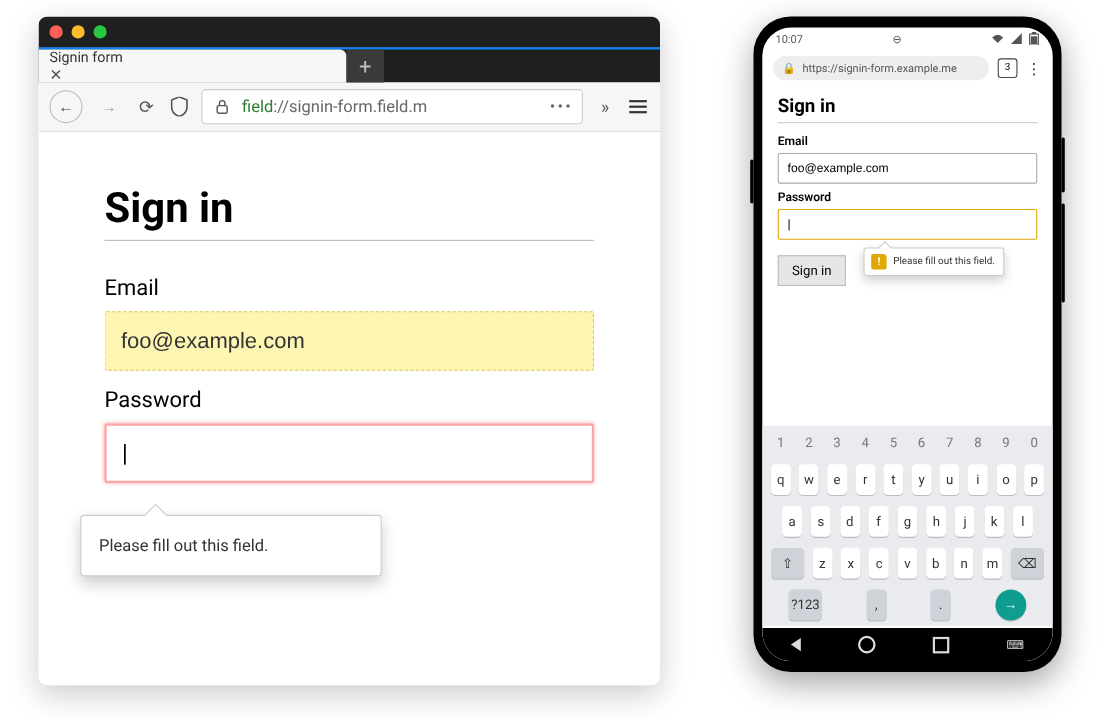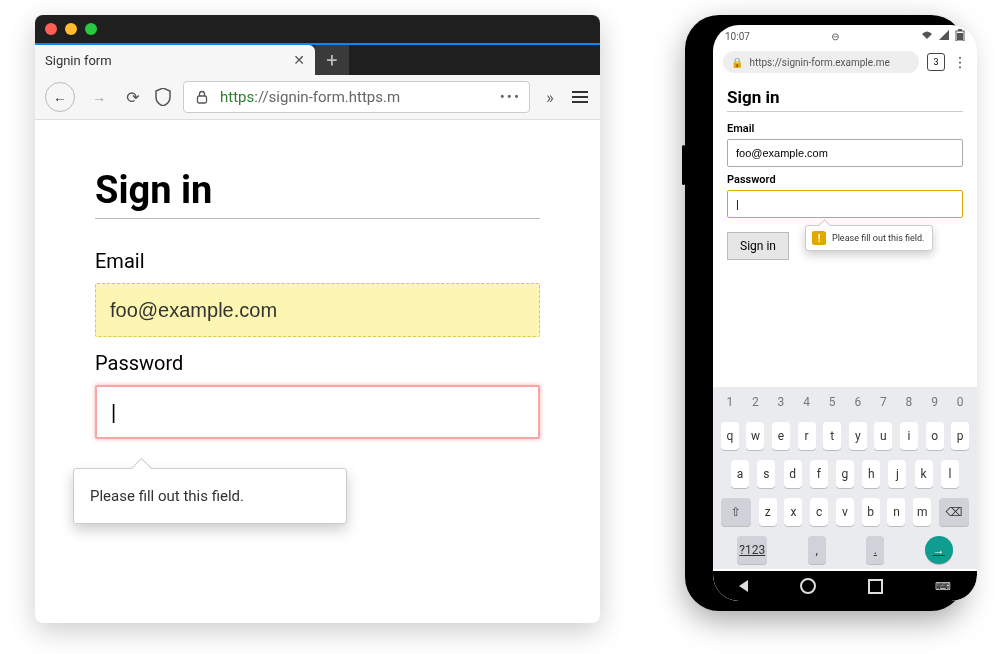--- a/index.html
+++ b/index.html
@@ -7,22 +7,22 @@
 
   
   .desktop{position:absolute;left:35px;top:15px;width:565px;height:608px;
            border-radius:8px;box-shadow:0 8px 28px rgba(0,0,0,.2);overflow:hidden;background:#fff;}
   .titlebar{height:28px;background:#1f1f1f;display:flex;align-items:center;padding:0 10px;}
   .dot{width:12px;height:12px;border-radius:50%;margin-right:8px;}
   .dot.red{background:#ff5f57;}
   .dot.yellow{background:#febc2e;}
   .dot.green{background:#28c840;}
   .tabbar{height:30px;background:#1f1f1f;display:flex;align-items:stretch;border-top:2px solid #0a84ff;}
-  .tab{background:#f7f7f7;width:260px;border-top-right-radius:6px;display:flex;align-items:center;
-       padding:0 10px;font-size:13px;color:#333;justify-content:space-between;}
+  .tab{background:#f7f7f7;width:260px;border-top-right-radius:6px;display:flex;
+       padding:0 10px;font-size:13px;color:#333;justify-content:space-between;flex-direction:column;}
   .tab .x{color:#555;font-size:14px;}
   .newtab{width:34px;display:flex;align-items:center;justify-content:center;color:#bbb;font-size:20px;background:#3a3a3a;}
   .toolbar{height:44px;background:#f6f6f6;border-bottom:1px solid #ddd;display:flex;align-items:center;padding:0 10px;gap:10px;}
   .nbtn{width:28px;height:28px;border:1px solid #bbb;border-radius:50%;display:inline-flex;
         align-items:center;justify-content:center;color:#333;font-size:14px;}
   .nbtn.ghost{border:none;color:#999;}
   .icon{display:inline-flex;align-items:center;justify-content:center;width:20px;height:20px;color:#555;}
   .addr{flex:1;height:30px;border:1px solid #ccc;border-radius:4px;background:#fff;display:flex;align-items:center;
         padding:0 8px;gap:8px;font-size:15px;color:#666;}
   .addr .proto{color:#2e7d32;}
@@ -39,21 +39,21 @@
   input.email{background:#fdf6b2;border:1px dashed #d6c94e;color:#333;}
   input.pwd{background:#fff;border:2px solid #f9a6a6;box-shadow:0 0 4px rgba(249,120,120,.6);}
   .tooltip{position:absolute;left:38px;top:453px;width:240px;background:#fff;border:1px solid #ccc;
            border-radius:3px;box-shadow:0 6px 14px rgba(0,0,0,.2);padding:18px 16px;font-size:15px;color:#333;}
   .tooltip::before{content:"";position:absolute;top:-8px;left:60px;width:14px;height:14px;background:#fff;
                    border-left:1px solid #ccc;border-top:1px solid #ccc;transform:rotate(45deg);}
 
   
   .phone{position:absolute;right:35px;top:15px;width:280px;height:596px;border-radius:34px;background:#000;
          padding:10px 8px 10px 8px;box-sizing:border-box;box-shadow:0 10px 30px rgba(0,0,0,.35);}
-  .phone .screen{background:#fff;width:100%;height:100%;border-radius:26px;overflow:hidden;position:relative;margin-left:20px;}
+  .phone .screen{background:#fff;width:100%;height:100%;border-radius:26px;overflow:hidden;position:relative;}
   .status{height:22px;display:flex;align-items:center;justify-content:space-between;padding:0 12px;font-size:10px;color:#555;}
   .status .right{display:flex;gap:6px;align-items:center;}
   .chromebar{height:30px;display:flex;align-items:center;padding:0 10px;gap:8px;}
   .pill{flex:1;height:22px;background:#eee;border-radius:12px;display:flex;align-items:center;padding:0 8px;
         font-size:10px;color:#555;gap:6px;}
   .pill .lock{color:#2e7d32;font-size:10px;}
   .tabcount{width:16px;height:16px;border:1.5px solid #444;border-radius:3px;font-size:9px;display:flex;
             align-items:center;justify-content:center;}
   .dotsv{font-size:14px;color:#333;}
 
@@ -75,21 +75,21 @@
   
   .kbd{position:absolute;left:0;right:0;bottom:32px;background:#e9ebee;font-size:12px;color:#333;}
   .krow{display:flex;justify-content:space-around;align-items:center;padding:5px 4px;}
   .kkey{background:#fff;border-radius:4px;min-width:18px;height:28px;display:flex;align-items:center;
         justify-content:center;box-shadow:0 1px 0 rgba(0,0,0,.2);}
   .kkey.num{background:transparent;box-shadow:none;color:#777;height:20px;}
   .kkey.special{background:#cfd3d9;}
   .kkey.wide{min-width:30px;}
   .kkey.space{flex:1;margin:0 6px;color:#888;font-size:10px;}
   .kkey.go{background:#0f9d8f;color:#fff;border-radius:50%;width:28px;height:28px;}
-  .krow.last{gap:4px;padding:5px 6px;text-decoration:underline;}
+  .krow.last{gap:4px;padding:5px 6px;}
 
   .navbar{position:absolute;left:0;right:0;bottom:0;height:30px;background:#000;display:flex;
           align-items:center;justify-content:space-around;color:#ddd;border-bottom-left-radius:26px;border-bottom-right-radius:26px;}
   .navbar .tri{width:0;height:0;border-top:6px solid transparent;border-bottom:6px solid transparent;
                border-right:9px solid #ddd;}
   .navbar .cir{width:12px;height:12px;border:2px solid #ddd;border-radius:50%;}
   .navbar .sq{width:11px;height:11px;border:2px solid #ddd;}
 
   
   .sidebtn{position:absolute;background:#000;border-radius:2px;}
@@ -124,21 +124,21 @@
             <path d="M8 0 L15 3 V9 C15 13 12 16.5 8 18 C4 16.5 1 13 1 9 V3 Z" fill="none" stroke="#555" stroke-width="1.5"></path>
           </svg>
       </span>
       <div class="addr">
         <span class="icon">
           <svg width="12" height="14" viewBox="0 0 12 14">
               <rect x="1.5" y="6" width="9" height="7" rx="1.5" fill="none" stroke="#555" stroke-width="1.3"></rect>
               <path d="M3.5 6 V4 a2.5 2.5 0 0 1 5 0 V6" fill="none" stroke="#555" stroke-width="1.3"></path>
             </svg>
         </span>
-        <span><span class="proto">https</span><span>://signin-form.https.m</span></span>
+        <span><span class="proto">field</span><span>://signin-form.field.m</span></span>
         <span class="dots">•••</span>
       </div>
       <span class="icon">»</span>
       <span class="icon">
           <span class="hamb">
             <span></span>
             <span></span>
             <span></span>
           </span>
         </span>

